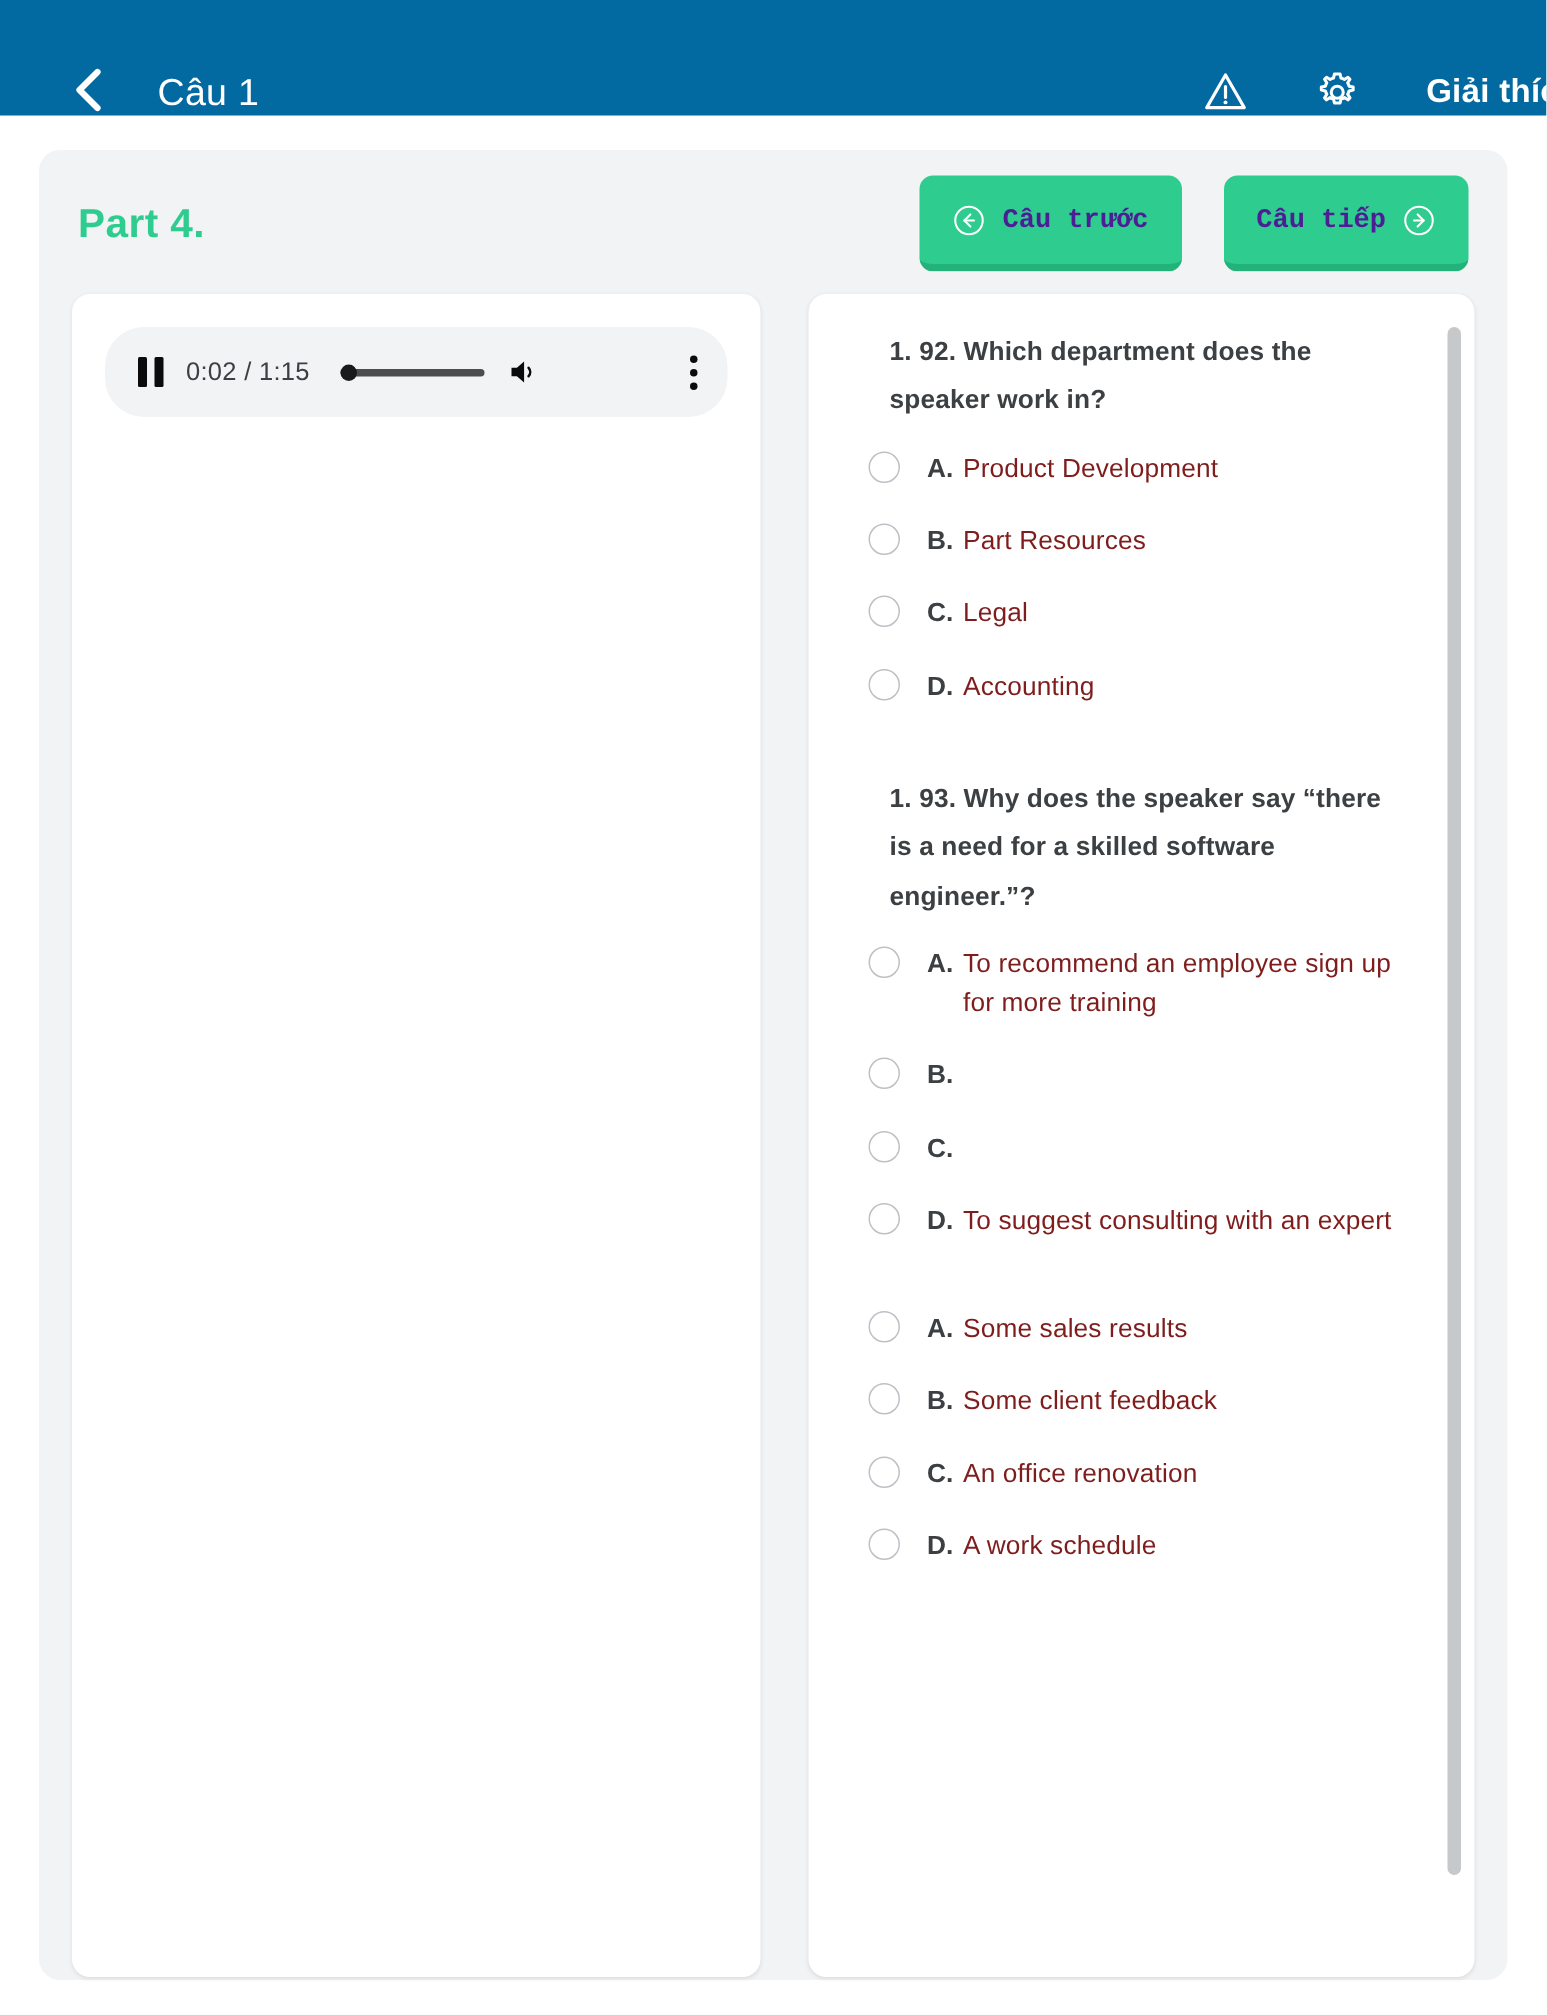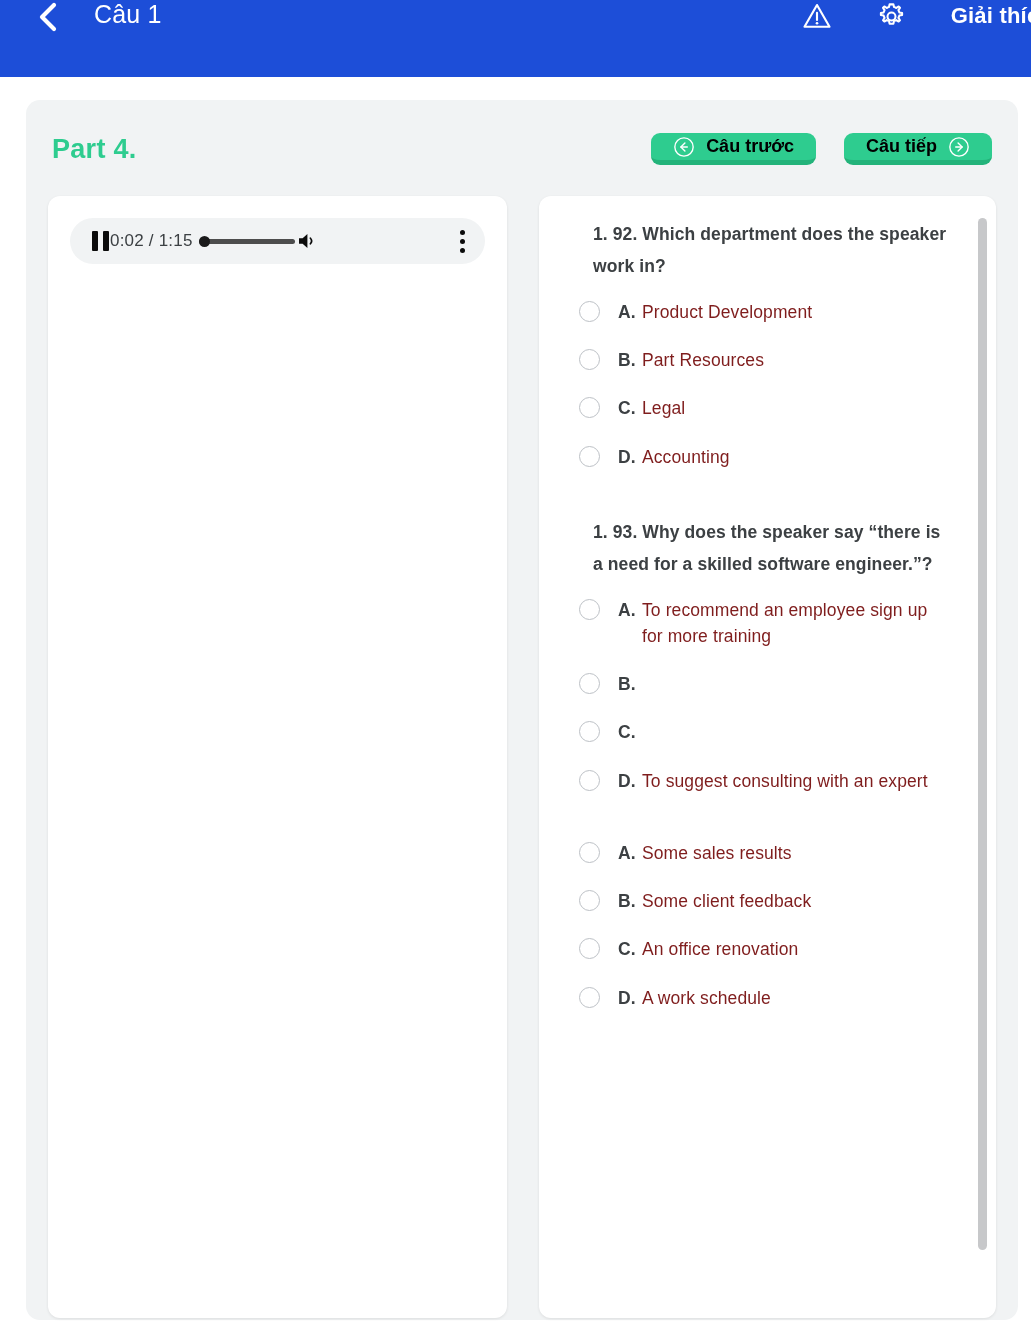--- a/index.html
+++ b/index.html
@@ -7,24 +7,24 @@
     width: 1031px;
     height: 1343px;
     background: #ffffff;
     font-family: "Liberation Sans", sans-serif;
     overflow: hidden;
   }
 
   
   .app-header {
     height: 77px;
-    background: #1d4ed8;
-    display: flex;
-    align-items: flex-start;
-    padding: 0 0 0 30px;
+    background: #0369a1;
+    display: flex;
+    align-items: flex-end;
+    padding: 0 0 0 41px;
     color: #ffffff;
     position: relative;
   }
   .back-chevron {
     width: 34px;
     height: 34px;
     display: flex;
     align-items: center;
     justify-content: center;
     cursor: pointer;
@@ -56,21 +56,21 @@
     font-size: 22px;
     font-weight: 700;
     white-space: nowrap;
     cursor: pointer;
     margin-right: -22px;
     letter-spacing: .2px;
   }
 
   
   .page-wrap {
-    padding: 23px 13px 0 26px;
+    padding: 23px 26px 0 26px;
     height: calc(1343px - 77px);
   }
   .grey-panel {
     background: #f1f3f4;
     border-radius: 14px;
     height: 1220px;
     padding: 18px 22px 22px 22px;
     position: relative;
   }
 
@@ -86,25 +86,25 @@
     font-weight: 700;
     color: #2ecc8f;
     letter-spacing: .3px;
   }
   .toolbar-spacer { flex: 1 1 auto; }
   .nav-btn {
     background: #2ecc8f;
     border: none;
     border-bottom: 5px solid #23b37a;
     border-radius: 9px;
-    color: #000000;
-    font-family: Liberation Sans, sans-serif;
+    color: #4c1d95;
+    font-family: Liberation Mono, monospace;
     font-size: 18px;
     font-weight: 600;
-    height: 32px;
+    height: 64px;
     padding: 0 22px;
     display: flex;
     align-items: center;
     gap: 11px;
     cursor: pointer;
     white-space: nowrap;
   }
   .nav-btn.next { margin-left: 28px; }
 
   
@@ -124,24 +124,25 @@
     flex: 1 1 auto;
     padding: 22px 18px 22px 18px;
     position: relative;
     overflow: hidden;
   }
 
   
   .audio-player {
     background: #f1f3f4;
     border-radius: 26px;
-    height: 46px;
+    height: 60px;
     display: flex;
     align-items: center;
     padding: 0 20px 0 22px;
+    gap: 14px;
   }
   .ap-btn {
     display: flex;
     align-items: center;
     justify-content: center;
     cursor: pointer;
     flex: 0 0 auto;
   }
   .pause-icon { width: 18px; height: 20px; display: flex; gap: 5px; }
   .pause-icon i { display: block; width: 6px; height: 20px; background: #0b0b0b; border-radius: 1px; }

